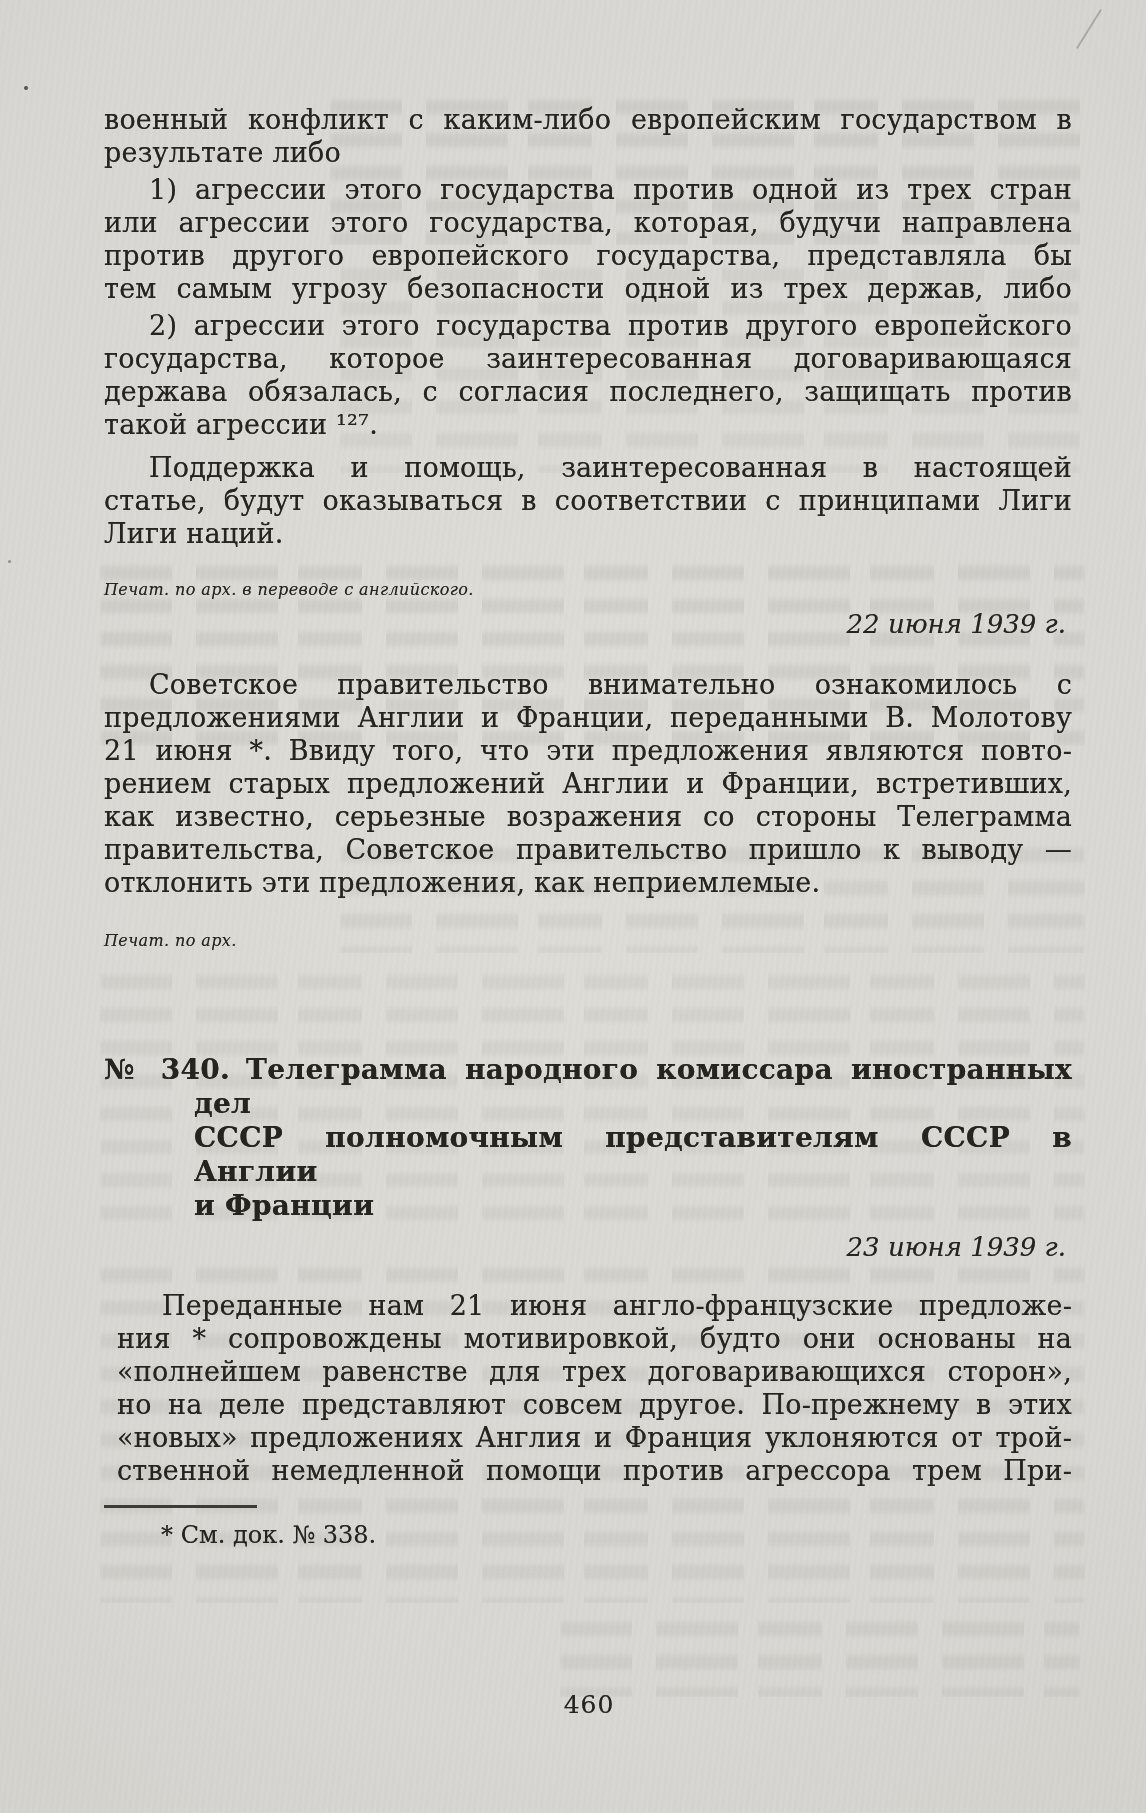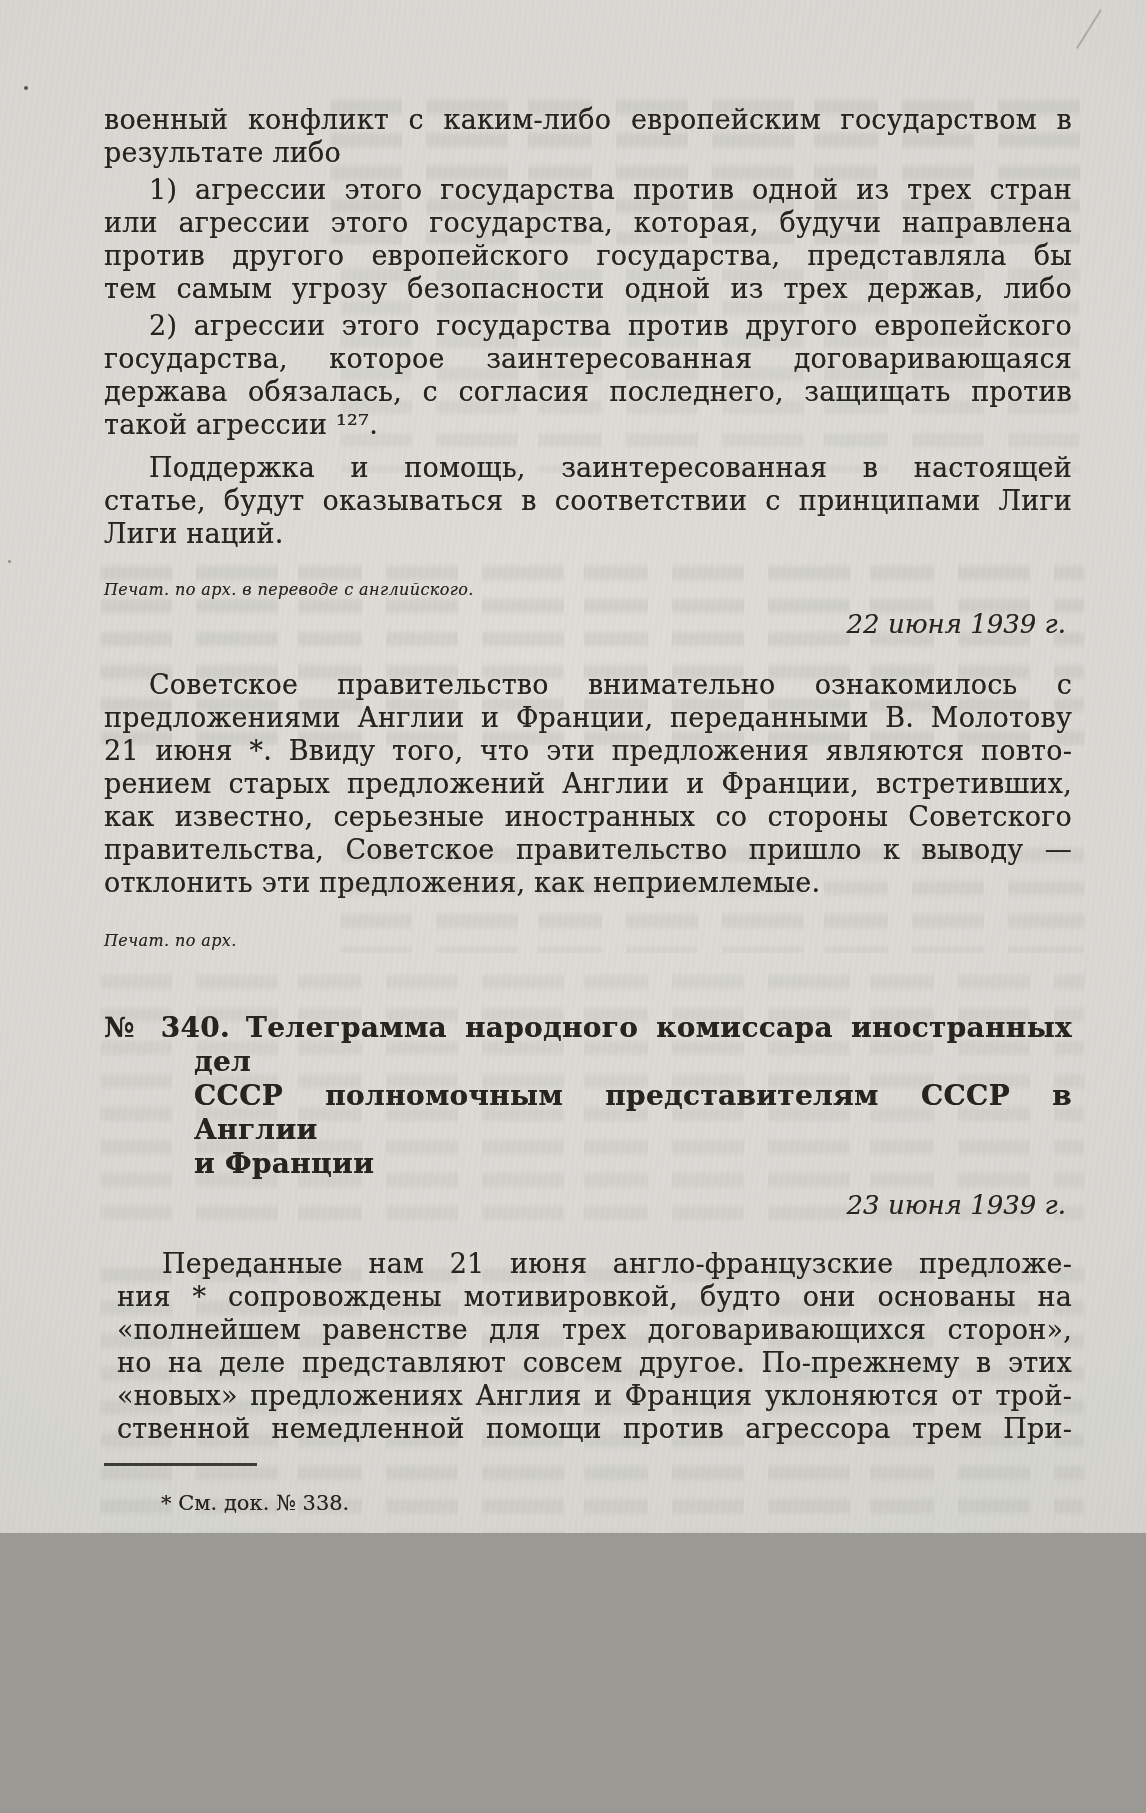--- a/index.html
+++ b/index.html
@@ -1,17 +1,17 @@
 <!DOCTYPE html>
 <html><head>
 <meta charset="utf-8">
 <style>
   html,body{margin:0;padding:0;background:#9a9994;}
   .page{
-    position:relative;width:1146px;height:1533px;overflow:hidden;
+    position:relative;width:1146px;height:1813px;overflow:hidden;
     background:radial-gradient(ellipse 120% 95% at 48% 44%, #deddd8 0%, #d8d7d2 55%, #cfcec9 86%, #c5c4bf 100%);
     font-family:"DejaVu Serif","Liberation Serif",serif;
     color:#26241f;
     text-decoration:underline;
   }
   .page::before{content:"";position:absolute;inset:0;z-index:0;
     background:repeating-linear-gradient(97deg, rgba(0,0,0,.013) 0 3px, rgba(255,255,255,.013) 3px 6px);}
   
   .ghost{position:absolute;z-index:1;filter:blur(2.2px);pointer-events:none;
     background:repeating-linear-gradient(180deg, rgba(255,255,255,0) 0 10px, rgba(104,102,94,.32) 10px 24px, rgba(255,255,255,0) 24px 33px);
@@ -43,29 +43,29 @@
     text-shadow:0 0 .4px rgba(38,36,31,.5);}
   .sn1{margin-top:28px;}
   .sn2{margin-top:30px;}
   .doc-heading{font-weight:bold;font-size:28px;line-height:34px;padding-left:90px;letter-spacing:.3px;
     text-shadow:0 0 .6px rgba(30,28,24,.7);}
   .hline{text-align:justify;text-align-last:justify;}
   .hline.hfirst{text-indent:-90px;}
   .hline.hlast{text-align-last:left;}
   .doc-num{margin-right:16px;}
   .h339{margin-top:58px;}
-  .h340{margin-top:58px;}
+  .h340{margin-top:100px;}
   .date{font-style:italic;font-size:26px;line-height:32px;text-align:right;padding-right:6px;
     text-shadow:0 0 .4px rgba(38,36,31,.5);}
   .d339{margin-top:6px;}
   .d340{margin-top:8px;}
   .p339{margin-top:28px;}
   .p340{margin-top:26px;margin-left:13px;}
   .footnote-rule{margin-top:18px;width:153px;height:0;border-top:3px solid #3d3b36;}
-  .footnote{margin-top:22px;font-size:21px;line-height:30px;text-indent:57px;
+  .footnote{margin-top:12px;font-size:24px;line-height:30px;text-indent:57px;
     text-shadow:0 0 .5px rgba(38,36,31,.6);}
   .page-number{position:absolute;z-index:2;left:16px;top:1690px;width:1146px;text-align:center;
     font-size:25px;letter-spacing:1px;text-shadow:0 0 .5px rgba(38,36,31,.6);}
 </style>
 </head>
 <body>
 
 <div class="page">
 
   <div class="ghost g1"></div>
@@ -111,21 +111,21 @@
 
 
     <div class="date d339">22 июня 1939 г.</div>
 
     <div class="para p339">
 
     <div class="tline indent">Советское правительство внимательно ознакомилось с</div>
         <div class="tline">предложениями Англии и Франции, переданными В. Молотову</div>
         <div class="tline">21 июня *. Ввиду того, что эти предложения являются повто-</div>
         <div class="tline">рением старых предложений Англии и Франции, встретивших,</div>
-        <div class="tline">как известно, серьезные иностранных со стороны Советского</div>
+        <div class="tline">как известно, серьезные возражения со стороны Телеграмма</div>
         <div class="tline">правительства, Советское правительство пришло к выводу —</div>
         <div class="tline last">отклонить эти предложения, как неприемлемые.</div>
       </div>
 
     <div class="source-note sn2">Печат. по арх.</div>
 
     <div class="doc-heading h340">
       <div class="hline hfirst"><span class="doc-num">№ 340.</span><span>Телеграмма народного комиссара иностранных дел</span></div>
       <div class="hline">СССР полномочным представителям СССР в Англии</div>
       <div class="hline hlast">и Франции</div>

